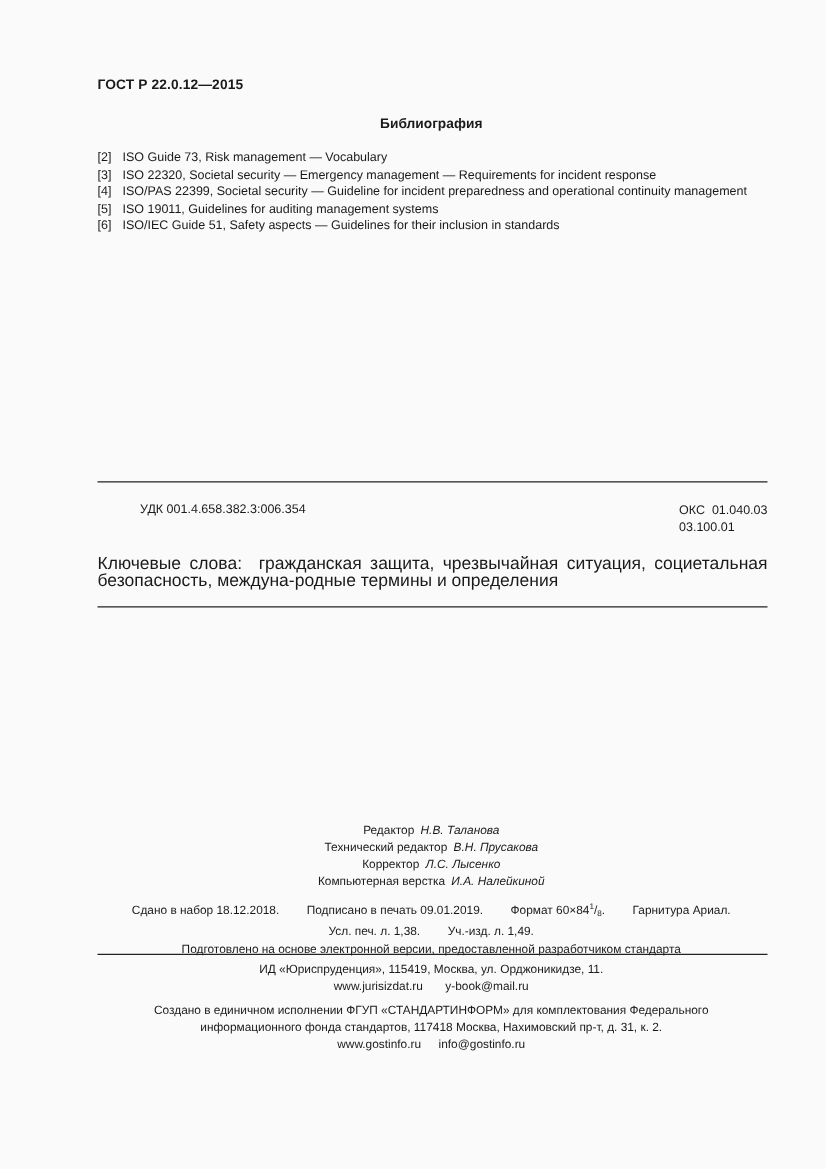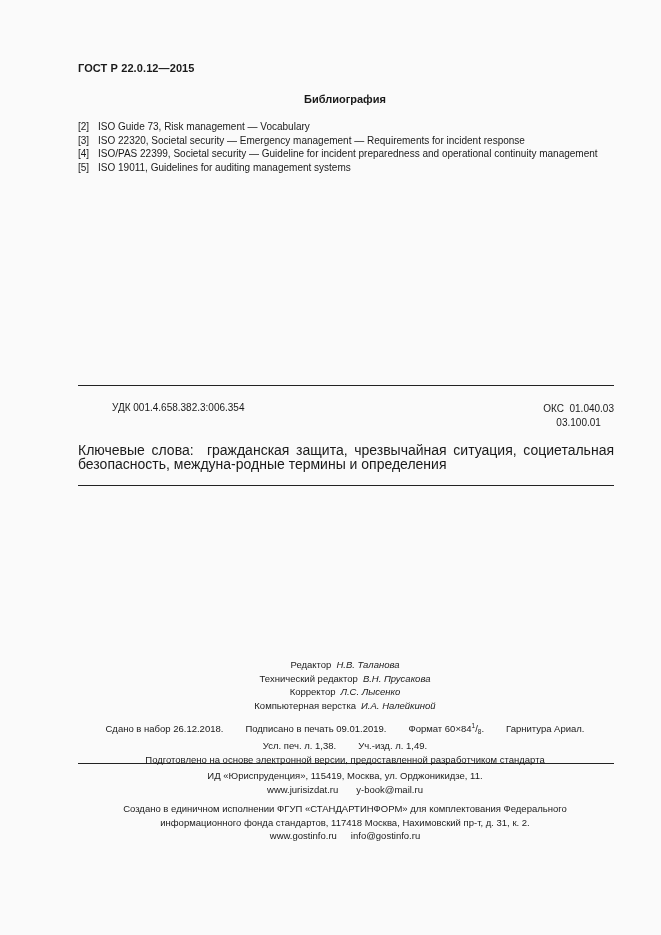--- a/index.html
+++ b/index.html
@@ -30,21 +30,21 @@
   }
   .biblio li {
     height: 13.5px; line-height: 13.5px; font-size: 10px; white-space: nowrap;
   }
   .biblio .num { display: inline-block; width: 20px; }
   .rule {
     position: absolute; left: 78px; width: 536px; height: 0;
     border-top: 1px solid #222;
   }
   .udk { left: 78px; top: 402px; font-size: 10px; margin-left: 34px; }
-  .oks { right: 47px; top: 402px; font-size: 10px; text-align: center; line-height: 14px; }
+  .oks { right: 47px; top: 402px; font-size: 10px; text-align: left; line-height: 14px; }
   .oks .code2 { display: block; }
   .keywords {
     left: 78px; top: 443px; width: 536px; white-space: normal;
     font-size: 14px; line-height: 14px; text-align: justify;
   }
   .credits {
     left: 0; width: 690px; top: 658px; text-align: center; font-size: 9.5px; line-height: 13.5px;
   }
   .credits .name { font-style: italic; margin-left: 5px; }
   .imprint {
@@ -67,20 +67,21 @@
 
 <div class="abs doc-code">ГОСТ Р 22.0.12—2015</div>
 
 <div class="abs section-title">Библиография</div>
 
 <ul class="abs biblio">
   <li><span class="num">[2]</span><span>ISO Guide 73, Risk management — Vocabulary</span></li>
   <li><span class="num">[3]</span><span>ISO 22320, Societal security — Emergency management — Requirements for incident response</span></li>
   <li><span class="num">[4]</span><span>ISO/PAS 22399, Societal security — Guideline for incident preparedness and operational continuity management</span></li>
   <li><span class="num">[5]</span><span>ISO 19011, Guidelines for auditing management systems</span></li>
+  <li><span class="num">[6]</span><span>ISO/IEC Guide 51, Safety aspects — Guidelines for their inclusion in standards</span></li>
 </ul>
 
 <div class="rule" style="top:385px;"></div>
 
 <div class="abs udk">УДК  001.4.658.382.3:006.354</div>
 
 <div class="abs oks">
   <span>ОКС</span>&nbsp;
   <span>01.040.03</span>
   <span class="code2">03.100.01</span>
@@ -95,21 +96,21 @@
 
 <div class="abs credits">
   <div><span>Редактор</span><span class="name">Н.В. Таланова</span></div>
   <div><span>Технический редактор</span><span class="name">В.Н. Прусакова</span></div>
   <div><span>Корректор</span><span class="name">Л.С. Лысенко</span></div>
   <div><span>Компьютерная верстка</span><span class="name">И.А. Налейкиной</span></div>
 </div>
 
 <div class="abs imprint">
   <div>
-    <span>Сдано в набор 26.12.2018.</span><span class="gap"></span><span>Подписано в печать 09.01.2019.</span><span class="gap"></span><span><span>Формат 60×84</span><sup>1</sup>/<sub>8</sub><span>.</span></span><span class="gap"></span><span>Гарнитура Ариал.</span>
+    <span>Сдано в набор 18.12.2018.</span><span class="gap"></span><span>Подписано в печать 09.01.2019.</span><span class="gap"></span><span><span>Формат 60×84</span><sup>1</sup>/<sub>8</sub><span>.</span></span><span class="gap"></span><span>Гарнитура Ариал.</span>
   </div>
   <div>
     <span>Усл. печ. л. 1,38.</span><span class="gap"></span><span>Уч.-изд. л. 1,49.</span>
   </div>
   <div>Подготовлено на основе электронной версии, предоставленной разработчиком стандарта</div>
 </div>
 
 <div class="rule" style="top:763px;"></div>
 
 <div class="abs publisher">

